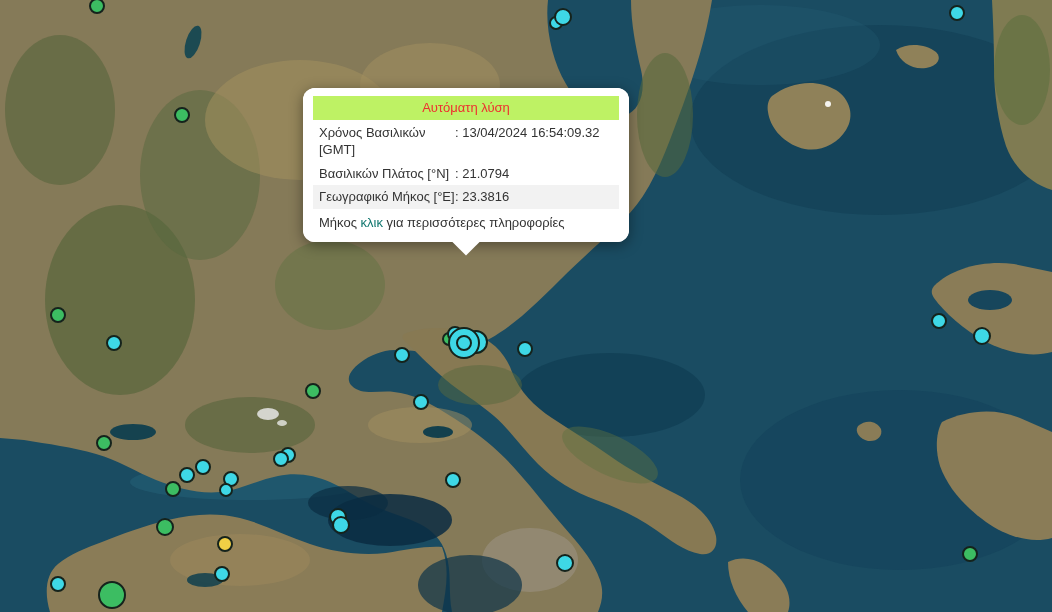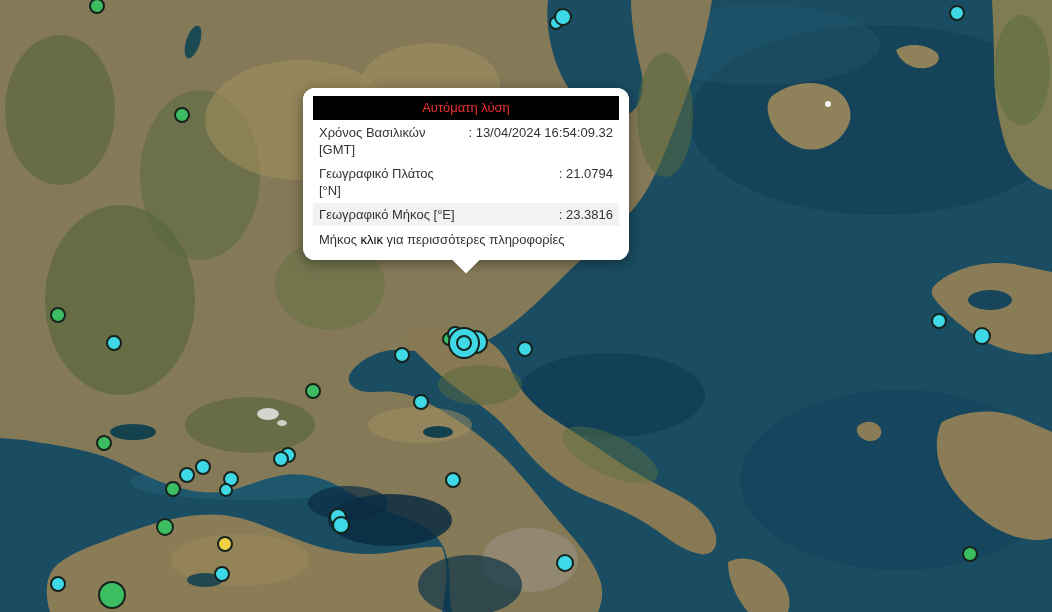--- a/index.html
+++ b/index.html
@@ -9,28 +9,28 @@
   .marker{stroke:#15231c;stroke-width:2px;cursor:pointer;}
   
   .popup{position:absolute;left:303px;top:88px;width:326px;background:#fff;
          border-radius:12px;box-shadow:0 3px 14px rgba(0,0,0,.4);
          color:#333;font-size:13px;line-height:1.35;z-index:20;}
   .popup-tail{position:absolute;left:50%;bottom:-9px;width:22px;height:22px;
          margin-left:-11px;background:#fff;transform:rotate(45deg);z-index:19;}
   .popup-close{position:absolute;top:3px;right:9px;color:#b0b0b0;
          font-size:16px;font-weight:bold;cursor:pointer;line-height:1;}
   .popup-content{position:relative;padding:8px 10px 10px;z-index:21;background:#fff;border-radius:12px;}
-  .popup-title{background:#000000;color:#ee2f2f;text-align:center;
+  .popup-title{background:#bef264;color:#ee2f2f;text-align:center;
          padding:3px 4px;margin-bottom:1px;}
   .row{display:flex;padding:3px 6px;}
   .row.alt{background:#f2f2f2;}
   .row .label{width:136px;flex:none;}
-  .row .value{flex:1;text-align:right;}
+  .row .value{flex:1;}
   .popup-footer{padding:5px 6px 1px;}
-  .popup-footer .link{color:#000000;cursor:pointer;}
+  .popup-footer .link{color:#0f766e;cursor:pointer;}
 </style>
 </head>
 <body>
 
 <div id="stage">
 
   <svg id="mapsvg" width="1052" height="612" viewBox="0 0 1052 612">
 
     <rect x="0" y="0" width="1052" height="612" fill="#1a4c62"></rect>
     <g stroke="none">
@@ -169,21 +169,21 @@
   <div class="popup">
     <div class="popup-tail"></div>
     <div class="popup-content">
       <div class="popup-title">Αυτόματη λύση</div>
 
       <div class="row">
         <div class="label">Χρόνος Βασιλικών [GMT]</div>
         <div class="value">: 13/04/2024 16:54:09.32</div>
       </div>
       <div class="row">
-        <div class="label">Γεωγραφικό Πλάτος [°N]</div>
+        <div class="label">Βασιλικών Πλάτος [°N]</div>
         <div class="value">: 21.0794</div>
       </div>
       <div class="row alt">
         <div class="label">Γεωγραφικό Μήκος [°E]</div>
         <div class="value">: 23.3816</div>
       </div>
 
       <div class="popup-footer">
         <span>Μήκος </span><span class="link">κλικ</span><span> για περισσότερες πληροφορίες</span>
       </div>

